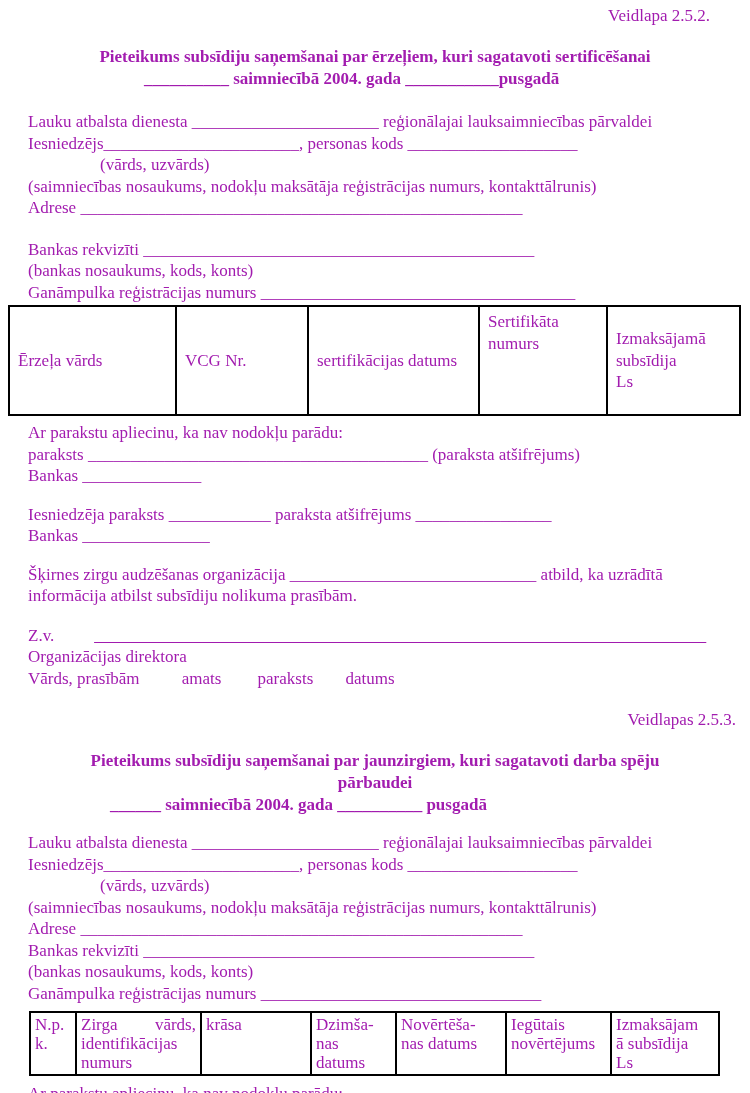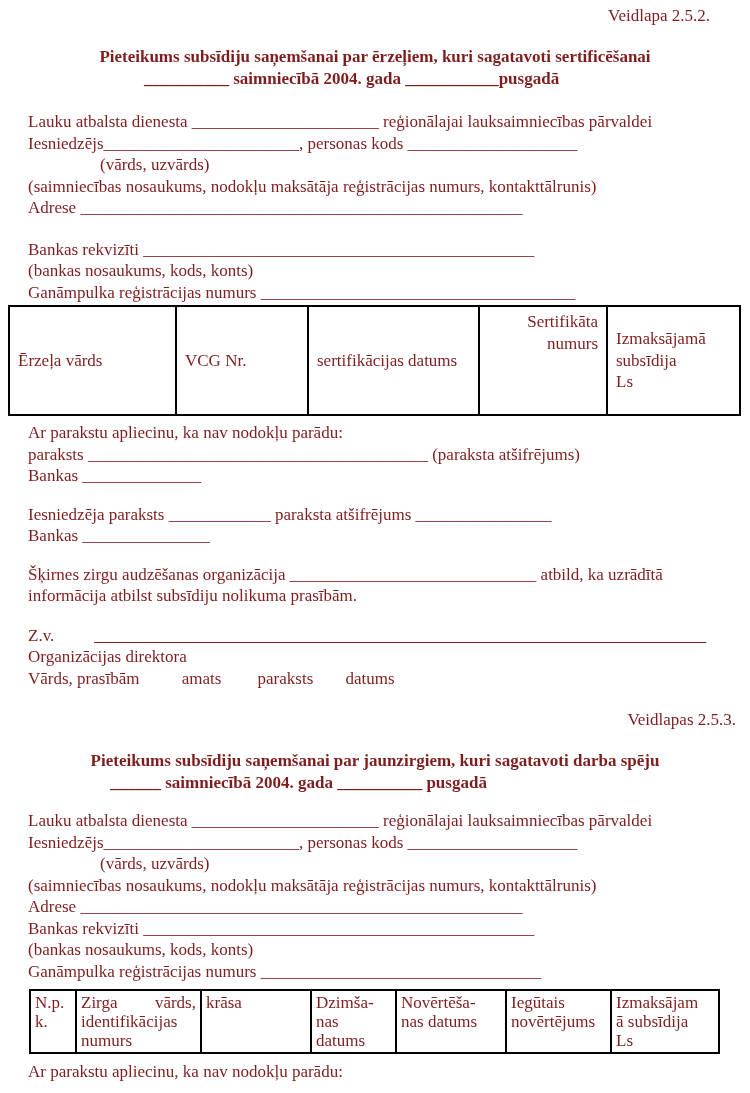--- a/index.html
+++ b/index.html
@@ -1,19 +1,19 @@
 <!DOCTYPE html>
 <html><head>
 <meta charset="utf-8">
 <style>
   html,body{margin:0;padding:0;background:#e8e8e8;}
   .page{
     position:relative;
     width:750px;height:1093px;
-    background:#fff;color:#7f1d1d;
+    background:#fff;color:#a21caf;
     font-family:"Liberation Serif","DejaVu Serif",serif;
     font-size:17px;line-height:21.5px;
     box-sizing:border-box;
     padding:6px 0 0 28px;
     overflow:hidden;
   }
   .line{white-space:nowrap;}
   .tag{text-align:right;padding-right:40px;line-height:20px;}
   .tag2{text-align:right;padding-right:14px;line-height:21px;margin-top:20px;}
   .title{font-weight:bold;text-align:center;margin-right:28px;line-height:22px;}
@@ -30,21 +30,21 @@
   table{border-collapse:collapse;table-layout:fixed;background:#fff;}
   .t1{width:731px;margin-left:-20px;margin-top:2px;}
   .t2{width:689px;margin-left:1px;margin-top:7px;}
   .t1 td,.t2 td{
     border:2px solid #000;
     white-space:pre-line;
     font-size:17px;
     overflow:hidden;
   }
   .t1 td{height:99px;padding:4px 8px;vertical-align:middle;}
-  .t1 td.va-top{vertical-align:top;text-align:right;}
+  .t1 td.va-top{vertical-align:top;}
   .t2 td{height:55px;padding:2px 4px;vertical-align:top;line-height:19px;}
   .t2 td.just{text-align:justify;}
   .zv-row .zv-blank{margin-left:40px;letter-spacing:0.5px;text-decoration:underline;}
   .sig-row span{display:inline-block;}
   .sig-amats{margin-left:38px;}
   .sig-paraksts{margin-left:32px;}
   .sig-datums{margin-left:28px;}
   .footer-line{margin-top:7px;}
 </style>
 </head>
@@ -106,20 +106,21 @@
   <div class="line sig-row">
     <span>Vārds, prasībām</span>
     <span class="sig-amats">amats</span>
     <span class="sig-paraksts">paraksts</span>
     <span class="sig-datums">datums</span>
   </div>
 
   <div class="tag2">Veidlapas 2.5.3.</div>
 
   <div class="title mt20">Pieteikums subsīdiju saņemšanai par jaunzirgiem, kuri sagatavoti darba spēju</div>
+  <div class="title">pārbaudei</div>
   <div class="title-offset ml82">______ saimniecībā  2004. gada __________ pusgadā</div>
 
   <div class="line mt16">Lauku atbalsta dienesta ______________________ reģionālajai lauksaimniecības pārvaldei</div>
   <div class="line">Iesniedzējs_______________________, personas kods ____________________</div>
   <div class="line indent72">(vārds, uzvārds)</div>
   <div class="line">(saimniecības nosaukums, nodokļu maksātāja reģistrācijas numurs, kontakttālrunis)</div>
   <div class="line">Adrese ____________________________________________________</div>
   <div class="line">Bankas rekvizīti ______________________________________________</div>
   <div class="line">(bankas nosaukums, kods, konts)</div>
   <div class="line">Ganāmpulka  reģistrācijas numurs _________________________________</div>

